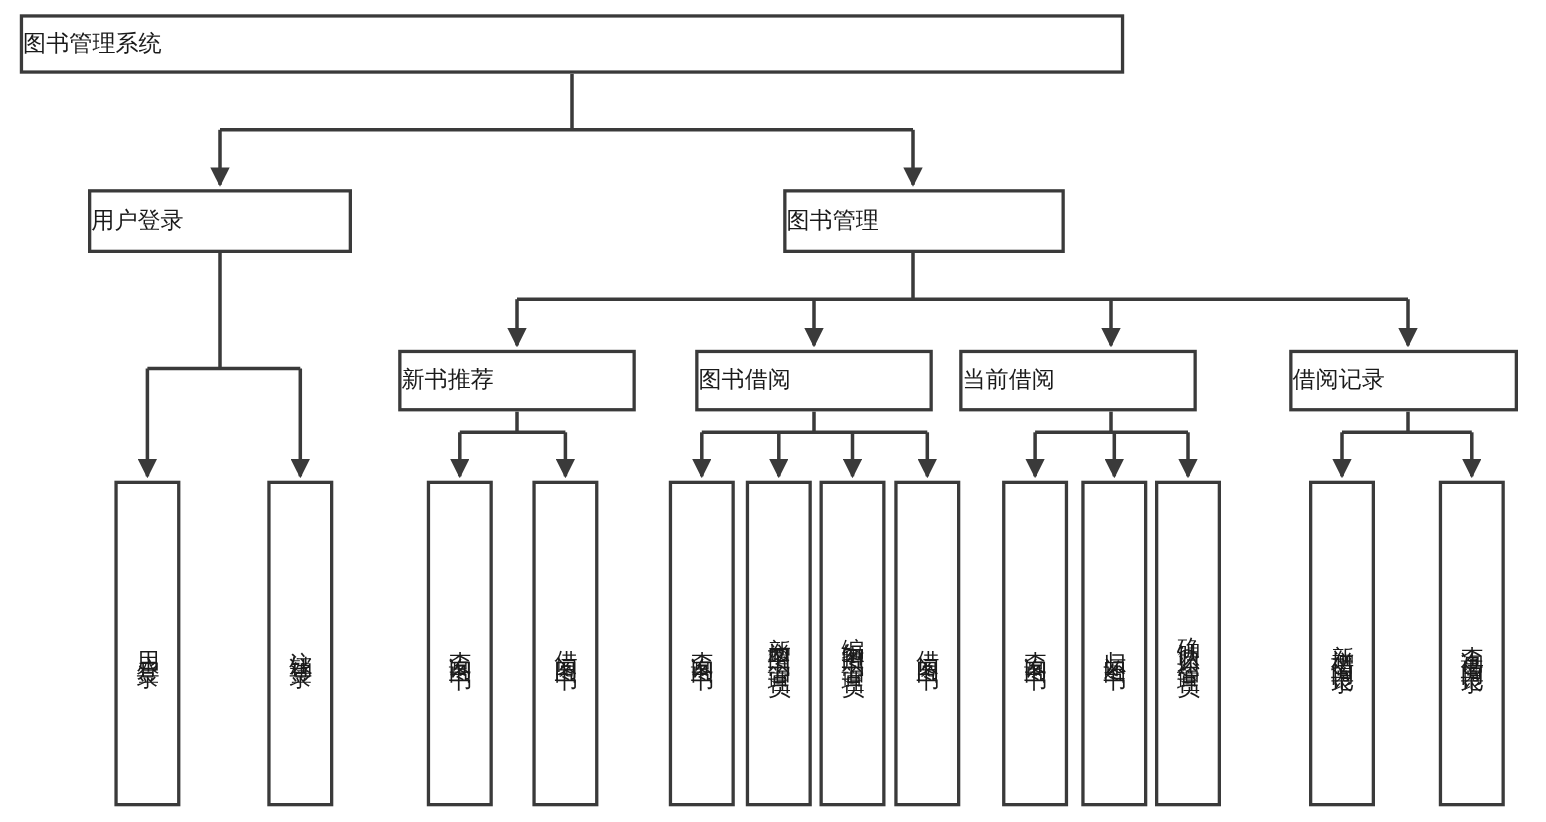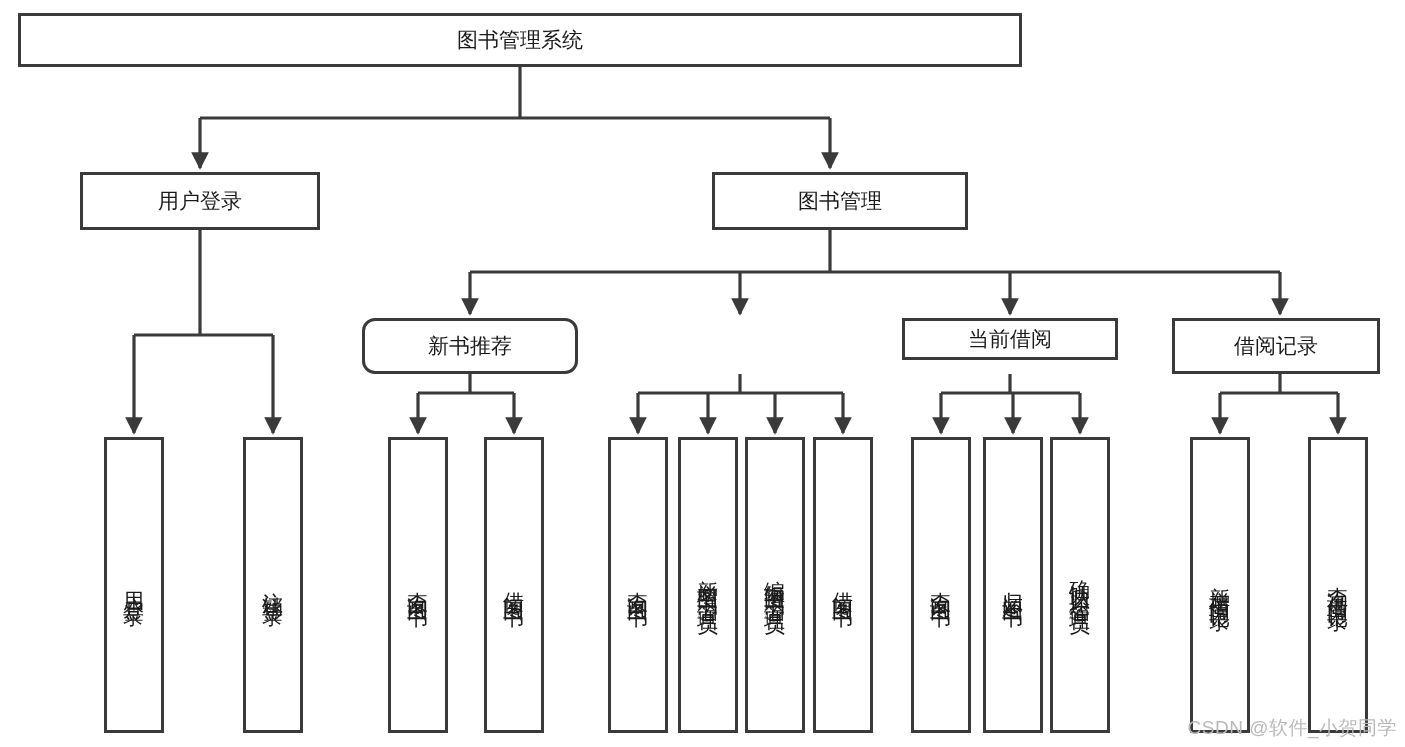--- a/index.html
+++ b/index.html
@@ -20,21 +20,21 @@
     width: 1405px;
     height: 747px;
   }
   .node-box {
     position: absolute;
     box-sizing: border-box;
     background: #ffffff;
     border: 3px solid #3a3a3a;
     display: flex;
     align-items: center;
-    justify-content: center;
+    justify-content: flex-start;
   }
   .node-label-h {
     font-size: 21px;
     color: #1a1a1a;
     line-height: 1.1;
     letter-spacing: 0px;
     white-space: nowrap;
     text-align: center;
   }
   .node-box.leaf {
@@ -128,24 +128,27 @@
     <span class="node-label-h">图书管理系统</span>
   </div>
 
   <div class="node-box" id="node-l2-0" style="left: 80px; top: 172px; width: 240px; height: 58px;">
     <span class="node-label-h">用户登录</span>
   </div>
   <div class="node-box" id="node-l2-1" style="left: 712px; top: 172px; width: 256px; height: 58px;">
     <span class="node-label-h">图书管理</span>
   </div>
 
-  <div class="node-box" id="node-l3-0" style="left: 362px; top: 318px; width: 216px; height: 56px; border-radius: 13px;">
+  <div class="node-box" id="node-l3-0" style="left: 362px; top: 318px; width: 216px; height: 56px;">
     <span class="node-label-h">新书推荐</span>
   </div>
-  <div class="node-box" id="node-l3-2" style="left: 902px; top: 318px; width: 216px; height: 42px;">
+  <div class="node-box" id="node-l3-1" style="left: 632px; top: 318px; width: 216px; height: 56px;">
+    <span class="node-label-h">图书借阅</span>
+  </div>
+  <div class="node-box" id="node-l3-2" style="left: 872px; top: 318px; width: 216px; height: 56px;">
     <span class="node-label-h">当前借阅</span>
   </div>
   <div class="node-box" id="node-l3-3" style="left: 1172px; top: 318px; width: 208px; height: 56px;">
     <span class="node-label-h">借阅记录</span>
   </div>
 
   <div class="node-box leaf" id="leaf-0" style="left: 104px; top: 437px; width: 60px; height: 296px;">
     <span class="node-label-v">用户登录</span>
   </div>
   <div class="node-box leaf" id="leaf-1" style="left: 243px; top: 437px; width: 60px; height: 296px;">
@@ -178,14 +181,13 @@
   <div class="node-box leaf" id="leaf-10" style="left: 1050px; top: 437px; width: 60px; height: 296px;">
     <span class="node-label-v">确认归还（管理员）</span>
   </div>
   <div class="node-box leaf" id="leaf-11" style="left: 1190px; top: 437px; width: 60px; height: 296px;">
     <span class="node-label-v">新增借阅记录</span>
   </div>
   <div class="node-box leaf" id="leaf-12" style="left: 1308px; top: 437px; width: 60px; height: 296px;">
     <span class="node-label-v">查询借阅记录</span>
   </div>
 
-  <div id="watermark">CSDN @软件_小贺同学</div>
 </div>
 
 </body></html>

